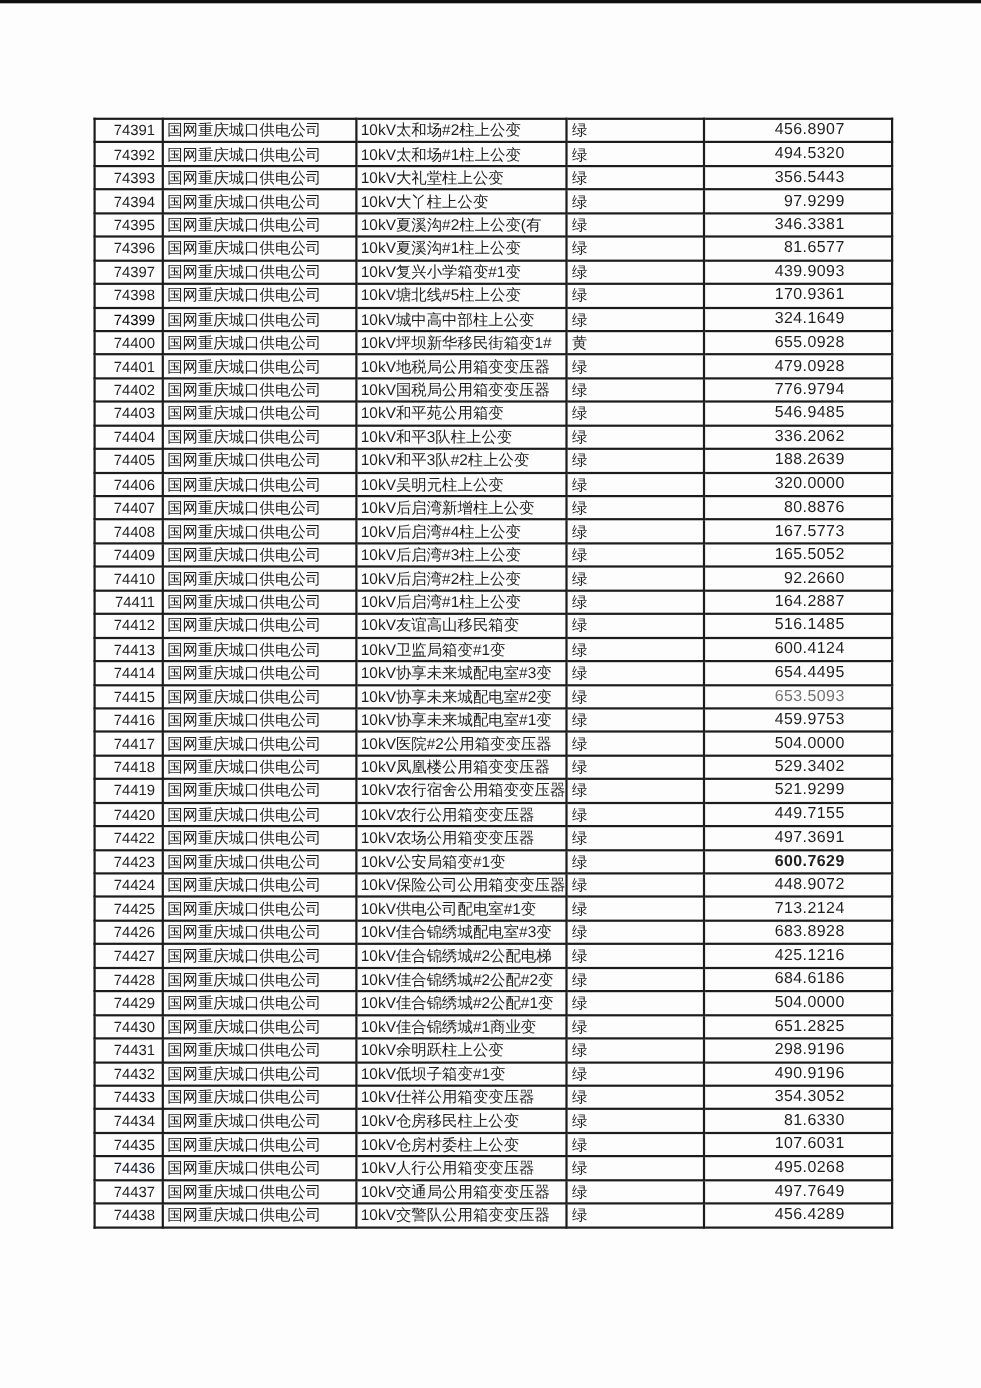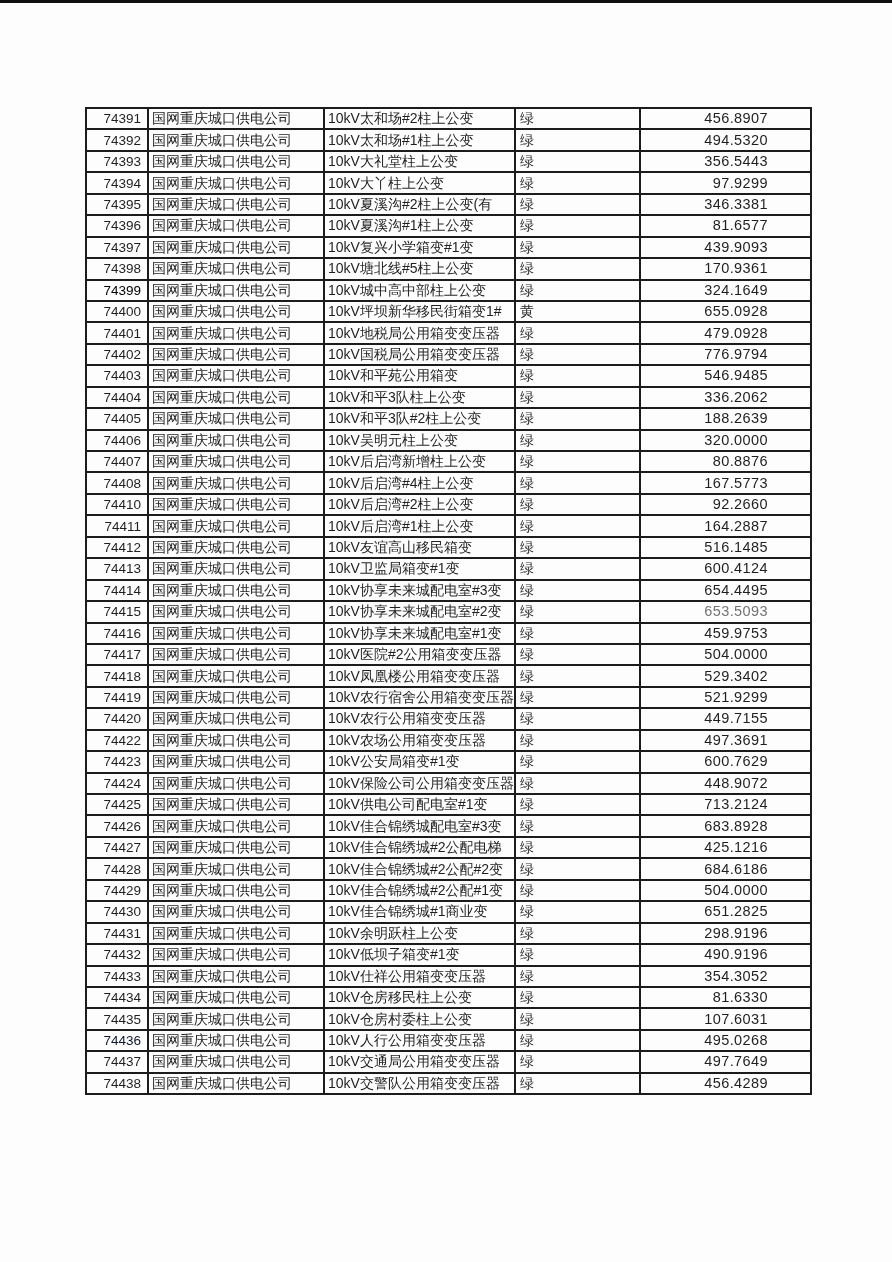--- a/index.html
+++ b/index.html
@@ -198,20 +198,27 @@
         <td class="c-value" style="border-color: rgb(28, 28, 28); color: rgb(31, 31, 31);">80.8876</td>
       </tr>
       <tr>
         <td class="c-id" style="border-color: rgb(28, 28, 28); color: rgb(31, 31, 31);">74408</td>
         <td class="c-company" style="border-color: rgb(28, 28, 28); color: rgb(31, 31, 31);">国网重庆城口供电公司</td>
         <td class="c-device" style="border-color: rgb(28, 28, 28); color: rgb(31, 31, 31);">10kV后启湾#4柱上公变</td>
         <td class="c-status" style="border-color: rgb(28, 28, 28); color: rgb(31, 31, 31);">绿</td>
         <td class="c-value" style="border-color: rgb(28, 28, 28); color: rgb(31, 31, 31);">167.5773</td>
       </tr>
       <tr>
+        <td class="c-id" style="border-color: rgb(28, 28, 28); color: rgb(31, 31, 31);">74409</td>
+        <td class="c-company" style="border-color: rgb(28, 28, 28); color: rgb(31, 31, 31);">国网重庆城口供电公司</td>
+        <td class="c-device" style="border-color: rgb(28, 28, 28); color: rgb(31, 31, 31);">10kV后启湾#3柱上公变</td>
+        <td class="c-status" style="border-color: rgb(28, 28, 28); color: rgb(31, 31, 31);">绿</td>
+        <td class="c-value" style="border-color: rgb(28, 28, 28); color: rgb(31, 31, 31);">165.5052</td>
+      </tr>
+      <tr>
         <td class="c-id" style="border-color: rgb(28, 28, 28); color: rgb(31, 31, 31);">74410</td>
         <td class="c-company" style="border-color: rgb(28, 28, 28); color: rgb(31, 31, 31);">国网重庆城口供电公司</td>
         <td class="c-device" style="border-color: rgb(28, 28, 28); color: rgb(31, 31, 31);">10kV后启湾#2柱上公变</td>
         <td class="c-status" style="border-color: rgb(28, 28, 28); color: rgb(31, 31, 31);">绿</td>
         <td class="c-value" style="border-color: rgb(28, 28, 28); color: rgb(31, 31, 31);">92.2660</td>
       </tr>
       <tr>
         <td class="c-id" style="border-color: rgb(28, 28, 28); color: rgb(31, 31, 31);">74411</td>
         <td class="c-company" style="border-color: rgb(28, 28, 28); color: rgb(31, 31, 31);">国网重庆城口供电公司</td>
         <td class="c-device" style="border-color: rgb(28, 28, 28); color: rgb(31, 31, 31);">10kV后启湾#1柱上公变</td>
@@ -286,21 +293,21 @@
         <td class="c-company" style="border-color: rgb(28, 28, 28); color: rgb(31, 31, 31);">国网重庆城口供电公司</td>
         <td class="c-device" style="border-color: rgb(28, 28, 28); color: rgb(31, 31, 31);">10kV农场公用箱变变压器</td>
         <td class="c-status" style="border-color: rgb(28, 28, 28); color: rgb(31, 31, 31);">绿</td>
         <td class="c-value" style="border-color: rgb(28, 28, 28); color: rgb(31, 31, 31);">497.3691</td>
       </tr>
       <tr>
         <td class="c-id" style="border-color: rgb(28, 28, 28); color: rgb(31, 31, 31);">74423</td>
         <td class="c-company" style="border-color: rgb(28, 28, 28); color: rgb(31, 31, 31);">国网重庆城口供电公司</td>
         <td class="c-device" style="border-color: rgb(28, 28, 28); color: rgb(31, 31, 31);">10kV公安局箱变#1变</td>
         <td class="c-status" style="border-color: rgb(28, 28, 28); color: rgb(31, 31, 31);">绿</td>
-        <td class="c-value" style="border-color: rgb(28, 28, 28); color: rgb(31, 31, 31);">600.7629</td>
+        <td class="c-value" style="border-color: rgb(28, 28, 28); color: rgb(31, 31, 31); font-weight: bold;">600.7629</td>
       </tr>
       <tr>
         <td class="c-id" style="border-color: rgb(28, 28, 28); color: rgb(31, 31, 31);">74424</td>
         <td class="c-company" style="border-color: rgb(28, 28, 28); color: rgb(31, 31, 31);">国网重庆城口供电公司</td>
         <td class="c-device" style="border-color: rgb(28, 28, 28); color: rgb(31, 31, 31);">10kV保险公司公用箱变变压器</td>
         <td class="c-status" style="border-color: rgb(28, 28, 28); color: rgb(31, 31, 31);">绿</td>
         <td class="c-value" style="border-color: rgb(28, 28, 28); color: rgb(31, 31, 31);">448.9072</td>
       </tr>
       <tr>
         <td class="c-id" style="border-color: rgb(28, 28, 28); color: rgb(31, 31, 31);">74425</td>

